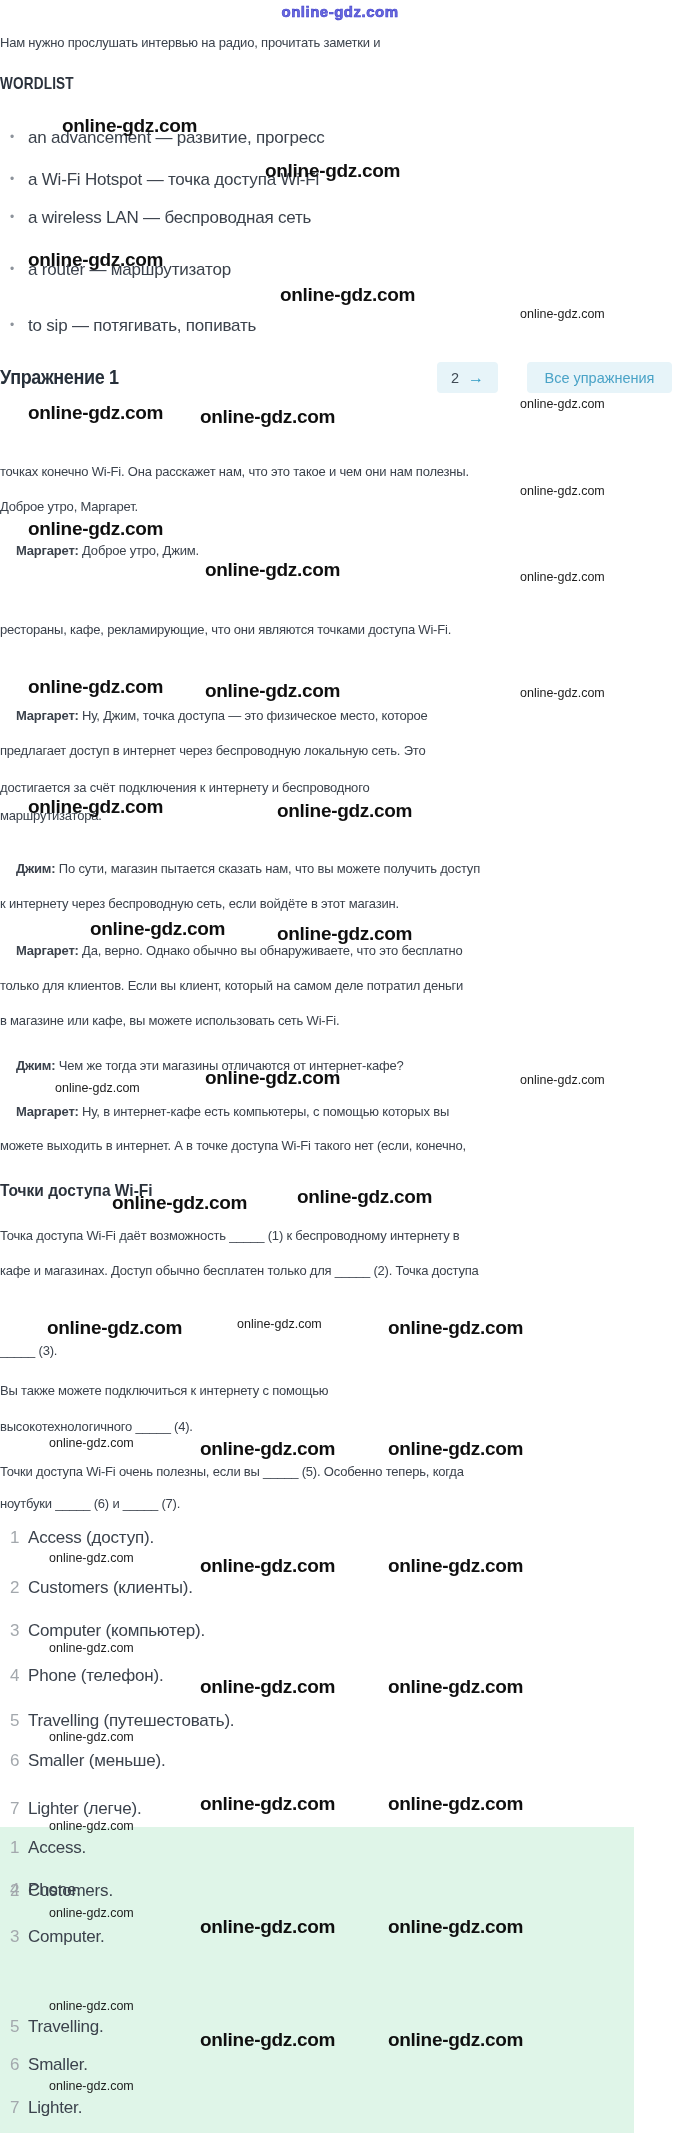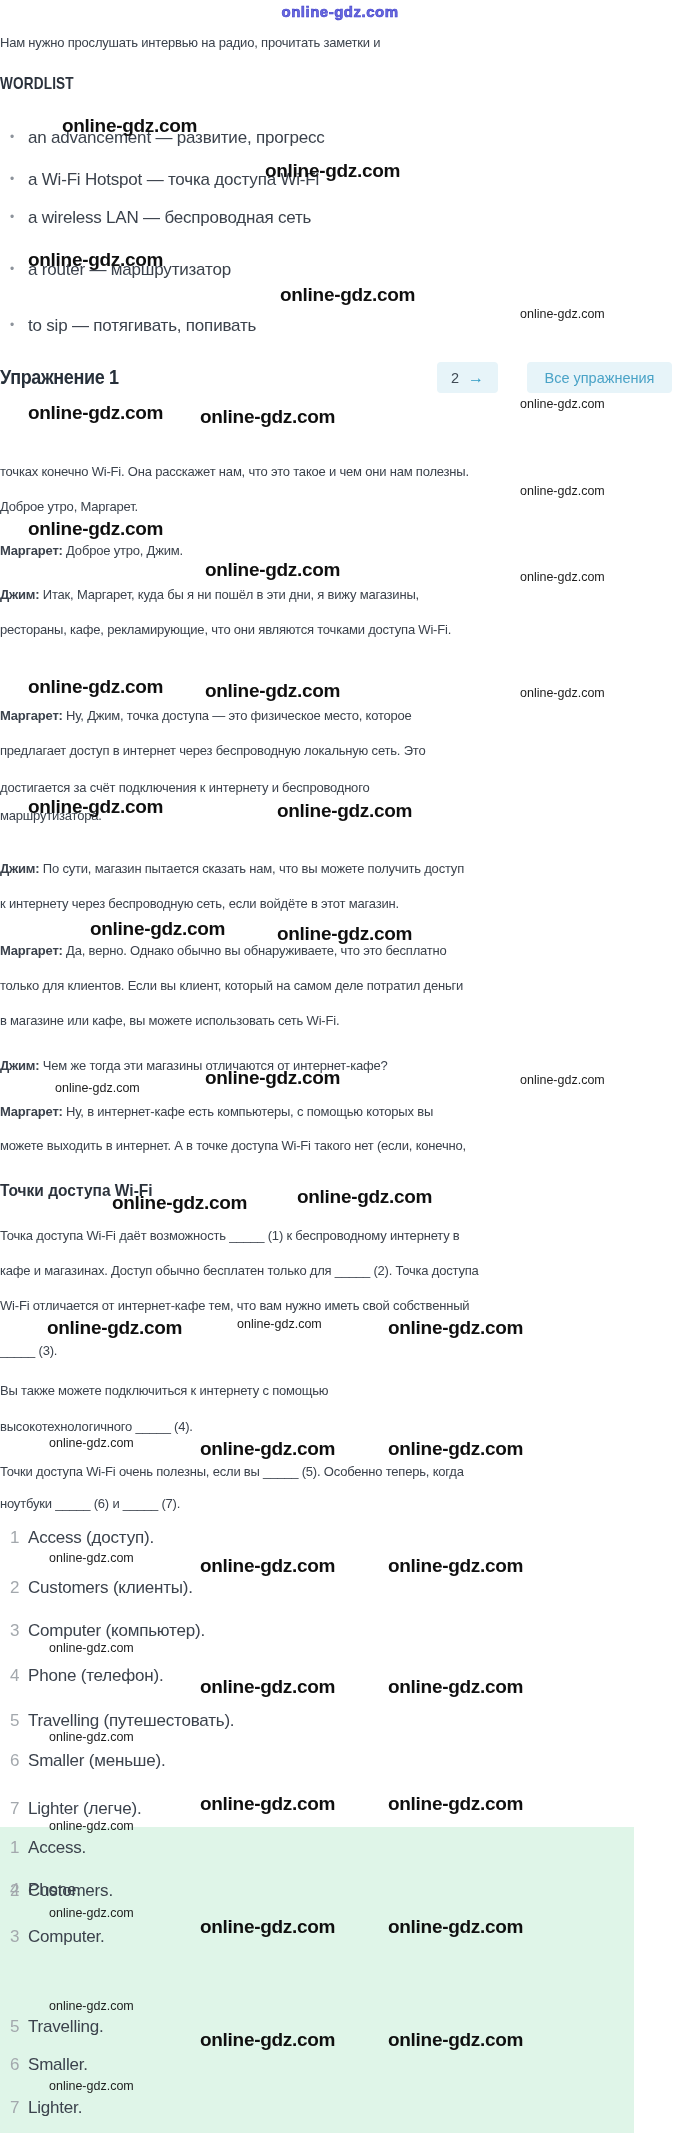--- a/index.html
+++ b/index.html
@@ -1,19 +1,19 @@
 <!DOCTYPE html>
 <html lang="ru"><head>
 <meta charset="utf-8">
 <style>
   html,body{margin:0;padding:0;background:#fff;}
   .page{position:relative;width:680px;height:2133px;background:#ffffff;overflow:hidden;
         font-family:"Liberation Sans",sans-serif;color:#3b424c;}
   .ln{position:absolute;left:0;font-size:13px;line-height:22px;letter-spacing:-0.2px;white-space:nowrap;color:#3b424c;}
-  .b{font-weight:700;}
+  .b{font-weight:700;margin-left:16px;}
   .wl{position:absolute;left:10px;font-size:17px;letter-spacing:-0.2px;white-space:nowrap;}
   .dot{display:inline-block;width:18px;color:#8d939b;font-size:12px;vertical-align:2px;}
   .row{position:absolute;left:10px;font-size:17px;letter-spacing:-0.2px;white-space:nowrap;}
   .num{display:inline-block;width:18px;color:#a3a8ad;}
   .wordlist-title{position:absolute;left:0;top:74px;font-size:17px;font-weight:700;color:#2b323c;
         transform:scaleX(0.8);transform-origin:left center;letter-spacing:0.2px;}
   .ex-title{position:absolute;left:0;top:366px;font-size:20px;font-weight:700;color:#27303a;
         transform:scaleX(0.9);transform-origin:left center;letter-spacing:-0.4px;white-space:nowrap;}
   .gap-heading{position:absolute;left:0;top:1181px;font-size:16.5px;font-weight:700;color:#2b323c;
         transform:scaleX(0.94);transform-origin:left center;white-space:nowrap;}
@@ -47,39 +47,37 @@
   <div class="ex-title">Упражнение 1</div>
   <div class="btn" style="left:437px;top:362px;width:61px">
     <span class="btn-num">2</span>
       <span class="btn-arrow">→</span>
   </div>
   <div class="btn btn-all" style="left:527px;top:362px;width:145px">Все упражнения</div>
 
   <div class="ln" style="top:461px">точках конечно Wi-Fi. Она расскажет нам, что это такое и чем они нам полезны.</div>
   <div class="ln" style="top:496px">Доброе утро, Маргарет.</div>
   <div class="ln" style="top:540px"><span class="b">Маргарет:</span><span> Доброе утро, Джим.</span></div>
-  <div class="ln" style="top:584px"><span class="b">Джим:</span><span> Итак, Маргарет, куда бы я ни пошёл в эти дни, я вижу магазины,</span></div>
   <div class="ln" style="top:619px">рестораны, кафе, рекламирующие, что они являются точками доступа Wi-Fi.</div>
   <div class="ln" style="top:705px"><span class="b">Маргарет:</span><span> Ну, Джим, точка доступа — это физическое место, которое</span></div>
   <div class="ln" style="top:740px">предлагает доступ в интернет через беспроводную локальную сеть. Это</div>
   <div class="ln" style="top:777px">достигается за счёт подключения к интернету и беспроводного</div>
   <div class="ln" style="top:805px">маршрутизатора.</div>
   <div class="ln" style="top:858px"><span class="b">Джим:</span><span> По сути, магазин пытается сказать нам, что вы можете получить доступ</span></div>
   <div class="ln" style="top:893px">к интернету через беспроводную сеть, если войдёте в этот магазин.</div>
   <div class="ln" style="top:940px"><span class="b">Маргарет:</span><span> Да, верно. Однако обычно вы обнаруживаете, что это бесплатно</span></div>
   <div class="ln" style="top:975px">только для клиентов. Если вы клиент, который на самом деле потратил деньги</div>
   <div class="ln" style="top:1010px">в магазине или кафе, вы можете использовать сеть Wi-Fi.</div>
   <div class="ln" style="top:1055px"><span class="b">Джим:</span><span> Чем же тогда эти магазины отличаются от интернет-кафе?</span></div>
   <div class="ln" style="top:1101px"><span class="b">Маргарет:</span><span> Ну, в интернет-кафе есть компьютеры, с помощью которых вы</span></div>
   <div class="ln" style="top:1135px">можете выходить в интернет. А в точке доступа Wi-Fi такого нет (если, конечно,</div>
 
   <div class="gap-heading">Точки доступа Wi-Fi</div>
   <div class="ln" style="top:1225px">Точка доступа Wi-Fi даёт возможность _____ (1) к беспроводному интернету в</div>
   <div class="ln" style="top:1260px">кафе и магазинах. Доступ обычно бесплатен только для _____ (2). Точка доступа</div>
-  <div class="ln" style="top:1295px">Wi-Fi отличается от интернет-кафе тем, что вам нужно иметь свой собственный</div>
   <div class="ln" style="top:1340px">_____ (3).</div>
   <div class="ln" style="top:1380px">Вы также можете подключиться к интернету с помощью</div>
   <div class="ln" style="top:1416px">высокотехнологичного _____ (4).</div>
   <div class="ln" style="top:1461px">Точки доступа Wi-Fi очень полезны, если вы _____ (5). Особенно теперь, когда</div>
   <div class="ln" style="top:1493px">ноутбуки _____ (6) и _____ (7).</div>
 
   <div class="row" style="top:1528px"><span class="num">1</span><span>Access (доступ).</span></div>
   <div class="row" style="top:1578px"><span class="num">2</span><span>Customers (клиенты).</span></div>
   <div class="row" style="top:1621px"><span class="num">3</span><span>Computer (компьютер).</span></div>
   <div class="row" style="top:1666px"><span class="num">4</span><span>Phone (телефон).</span></div>

